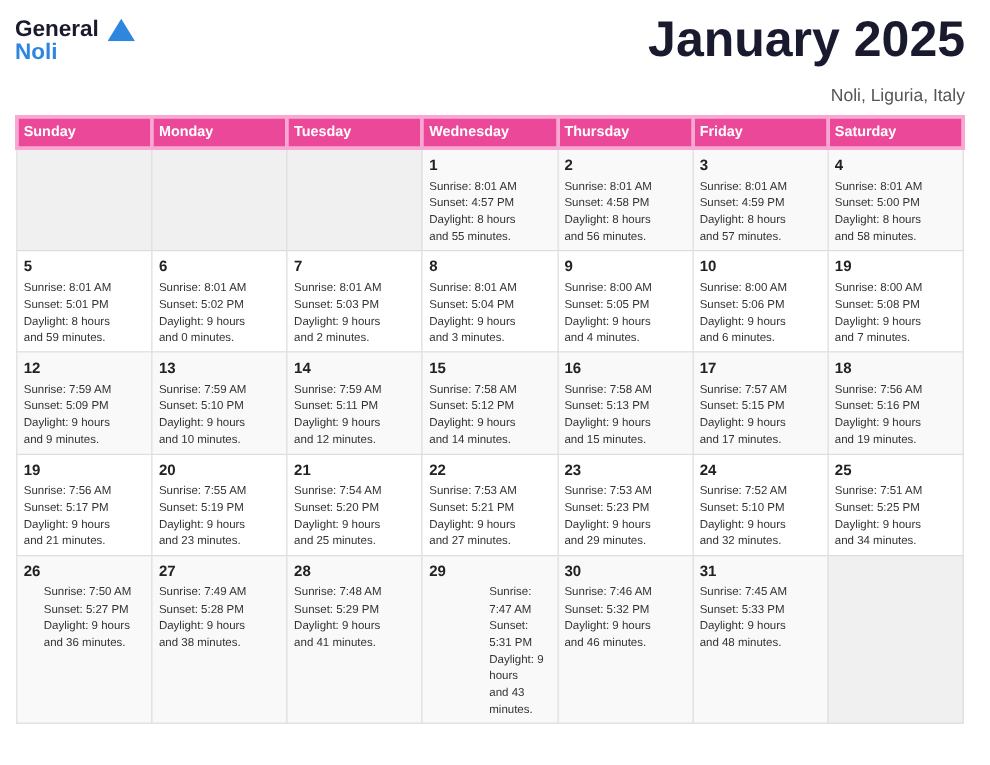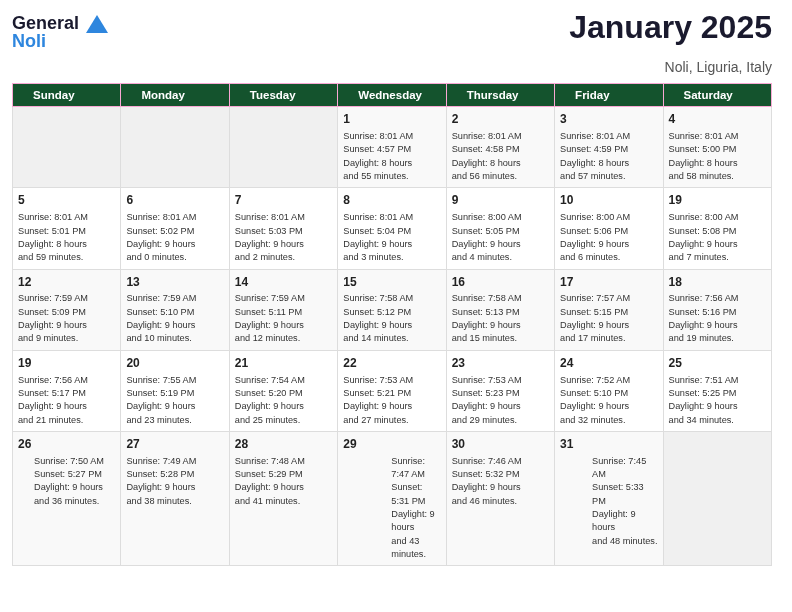--- a/index.html
+++ b/index.html
@@ -22,43 +22,43 @@
     }
     .logo {
       display: flex;
       align-items: center;
       margin-top: 4px;
     }
     .title-block {
       text-align: right;
     }
     .month-title {
-      font-size: 32px;
+      font-size: 40px;
       font-weight: bold;
       color: #1a1a2e;
       line-height: 1.1;
     }
     .location {
       font-size: 14px;
       color: #555;
       margin-top: 14px;
     }
     table {
       width: 100%;
       border-collapse: collapse;
       table-layout: fixed;
     }
     thead th {
-      background-color: #14532d;
+      background-color: #ec4899;
       color: white;
       font-size: 11.5px;
       font-weight: bold;
-      padding: 5px 20px;
+      padding: 5px 4px;
       text-align: left;
-      border: 1px solid #f9a8d4;
+      border: 3px solid #f9a8d4;
     }
     tbody tr {
       border-bottom: 1px solid #ccc;
     }
     tbody td {
       vertical-align: top;
       padding: 4px 5px;
       border: 1px solid #ddd;
       font-size: 9.5px;
       color: #222;
@@ -341,21 +341,21 @@
           </td>
           <td>
             <span class="day-number">30</span>
             <div class="day-info" style="white-space: pre-line;">Sunrise: 7:46 AM
 Sunset: 5:32 PM
 Daylight: 9 hours
 and 46 minutes.</div>
           </td>
           <td>
             <span class="day-number">31</span>
-            <div class="day-info" style="white-space: pre-line; margin-left: 32px;">Sunrise: 7:45 AM
+            <div class="day-info" style="white-space: pre-line;">Sunrise: 7:45 AM
 Sunset: 5:33 PM
 Daylight: 9 hours
 and 48 minutes.</div>
           </td>
           <td class="empty-cell"></td>
         </tr>
       </tbody>
   </table>
 </div>
 

